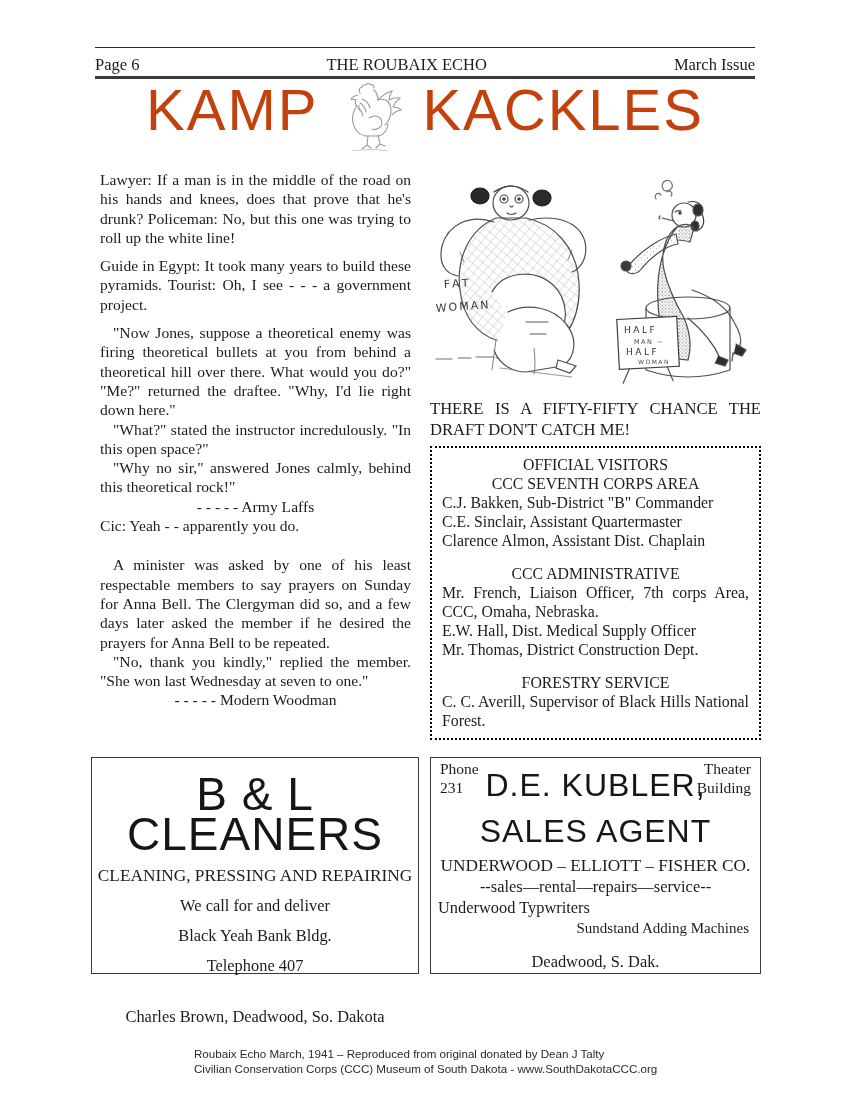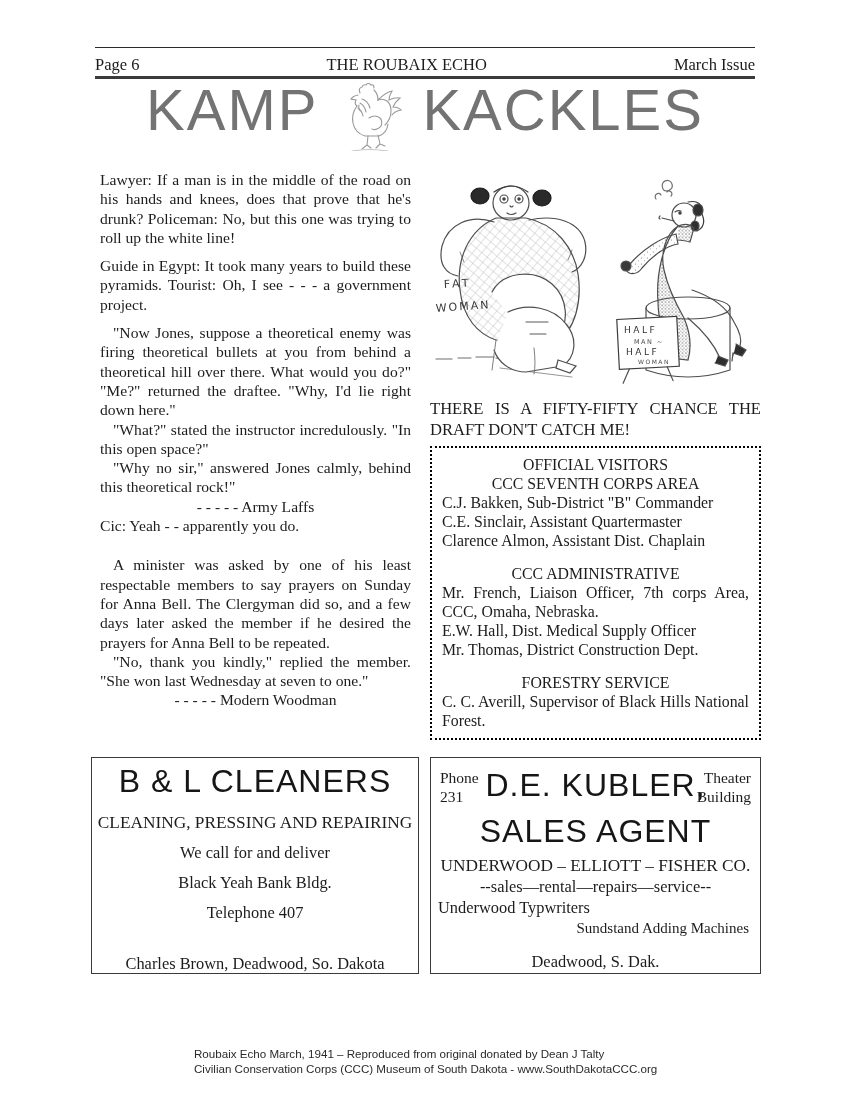--- a/index.html
+++ b/index.html
@@ -17,21 +17,21 @@
     font-size:16.5px;
   }
   .rule-bottom{position:absolute;left:95px;right:95px;top:76px;height:0;border-top:3px solid #3a3a3a;}
   
   .masthead{
     position:absolute;left:95px;top:79px;width:660px;
     display:flex;justify-content:center;align-items:flex-start;gap:20px;
   }
   .masthead .word{
     font-family:"Liberation Sans", sans-serif;font-weight:300;
-    font-size:58px;line-height:62px;letter-spacing:2px;color:#737373;
+    font-size:58px;line-height:62px;letter-spacing:2px;color:#c2410c;
   }
   .rooster{margin-top:4px;}
   
   .col-left{
     position:absolute;left:100px;top:170px;width:311px;
     font-size:15.6px;line-height:19.3px;text-align:justify;
   }
   .col-left p{margin:0;}
   .col-left p.indent{text-indent:13px;}
   .col-left p.gap{margin-top:9px;}
@@ -57,25 +57,25 @@
   .ad{
     position:absolute;top:757px;height:217px;
     border:1.5px solid #3a3a3a;background:#fff;box-sizing:border-box;
   }
   .ad-cleaners{left:91px;width:328px;text-align:center;}
   .ad-kubler{left:430px;width:331px;}
   .big-sans{
     font-family:"Liberation Sans", sans-serif;font-weight:300;
     color:#161616;letter-spacing:1px;
   }
-  .ad-cleaners .name{font-size:32px;line-height:40px;margin-top:3px;}
+  .ad-cleaners .name{font-size:46px;line-height:40px;margin-top:16px;}
   .ad-cleaners .tagline{font-size:17.3px;line-height:21px;margin-top:11px;}
   .ad-cleaners .ln{font-size:16.4px;line-height:20px;margin-top:10px;}
   .ad-cleaners .footer-ln{font-size:16.4px;line-height:20px;margin-top:31px;}
-  .ad-kubler .corner{position:absolute;top:10px;font-size:15.5px;line-height:19px;}
+  .ad-kubler .corner{position:absolute;top:1px;font-size:15.5px;line-height:19px;}
   .ad-kubler .corner.left{left:9px;text-align:left;}
   .ad-kubler .corner.right{right:9px;text-align:right;}
   .ad-kubler .name1{font-size:32px;line-height:37px;margin-top:9px;text-align:center;}
   .ad-kubler .name2{font-size:32px;line-height:37px;margin-top:9px;text-align:center;}
   .ad-kubler .company{font-size:17.3px;line-height:21px;margin-top:5px;text-align:center;}
   .ad-kubler .services{font-size:16.4px;line-height:20px;margin-top:1px;text-align:center;}
   .ad-kubler .prod-left{font-size:16.4px;line-height:20px;margin-top:1px;text-align:left;padding-left:7px;}
   .ad-kubler .prod-right{font-size:15px;line-height:20px;text-align:right;padding-right:11px;}
   .ad-kubler .city{font-size:16.4px;line-height:20px;margin-top:14px;text-align:center;}
   

